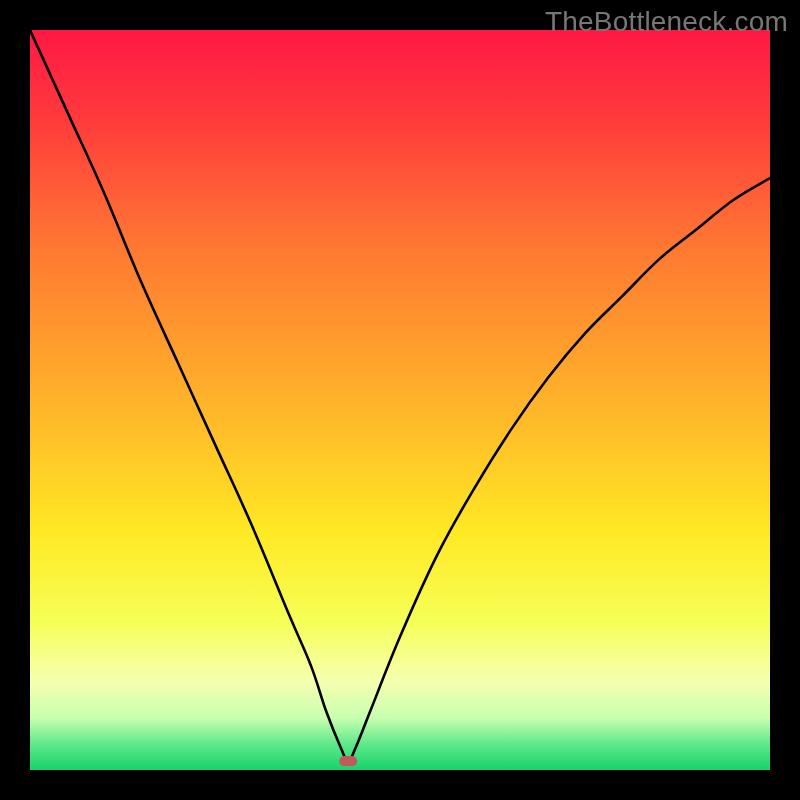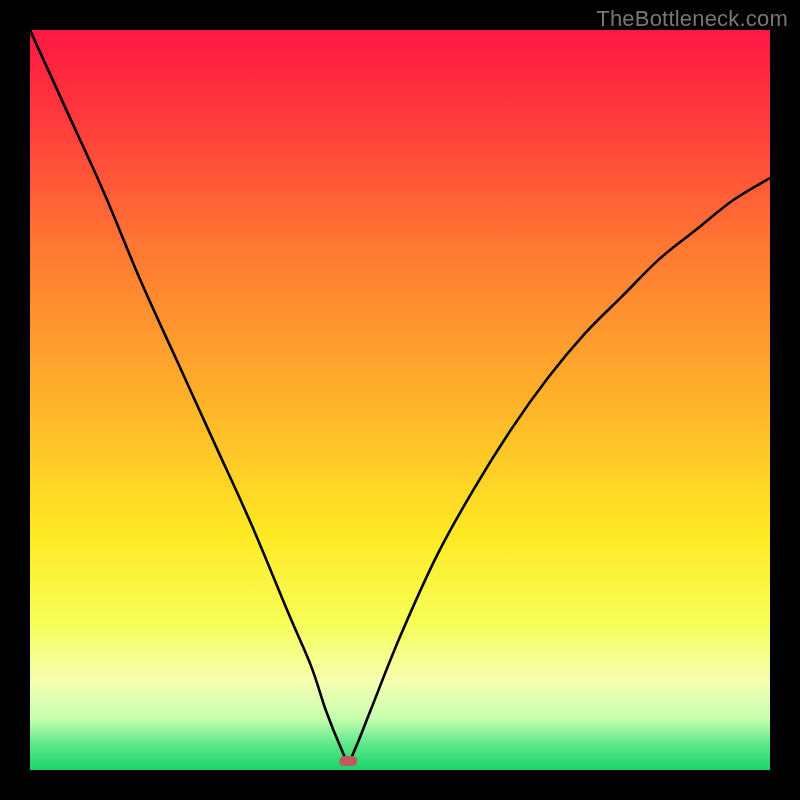--- a/index.html
+++ b/index.html
@@ -15,21 +15,21 @@
     position: relative;
     width: 800px;
     height: 800px;
     background: #000;
   }
   .watermark {
     position: absolute;
     top: 6px;
     right: 12px;
     color: #777;
-    font-size: 22px;
+    font-size: 28px;
     font-weight: 500;
     letter-spacing: 0.2px;
     z-index: 10;
   }
   .plot-frame {
     position: absolute;
     left: 30px;
     top: 30px;
     width: 740px;
     height: 740px;

